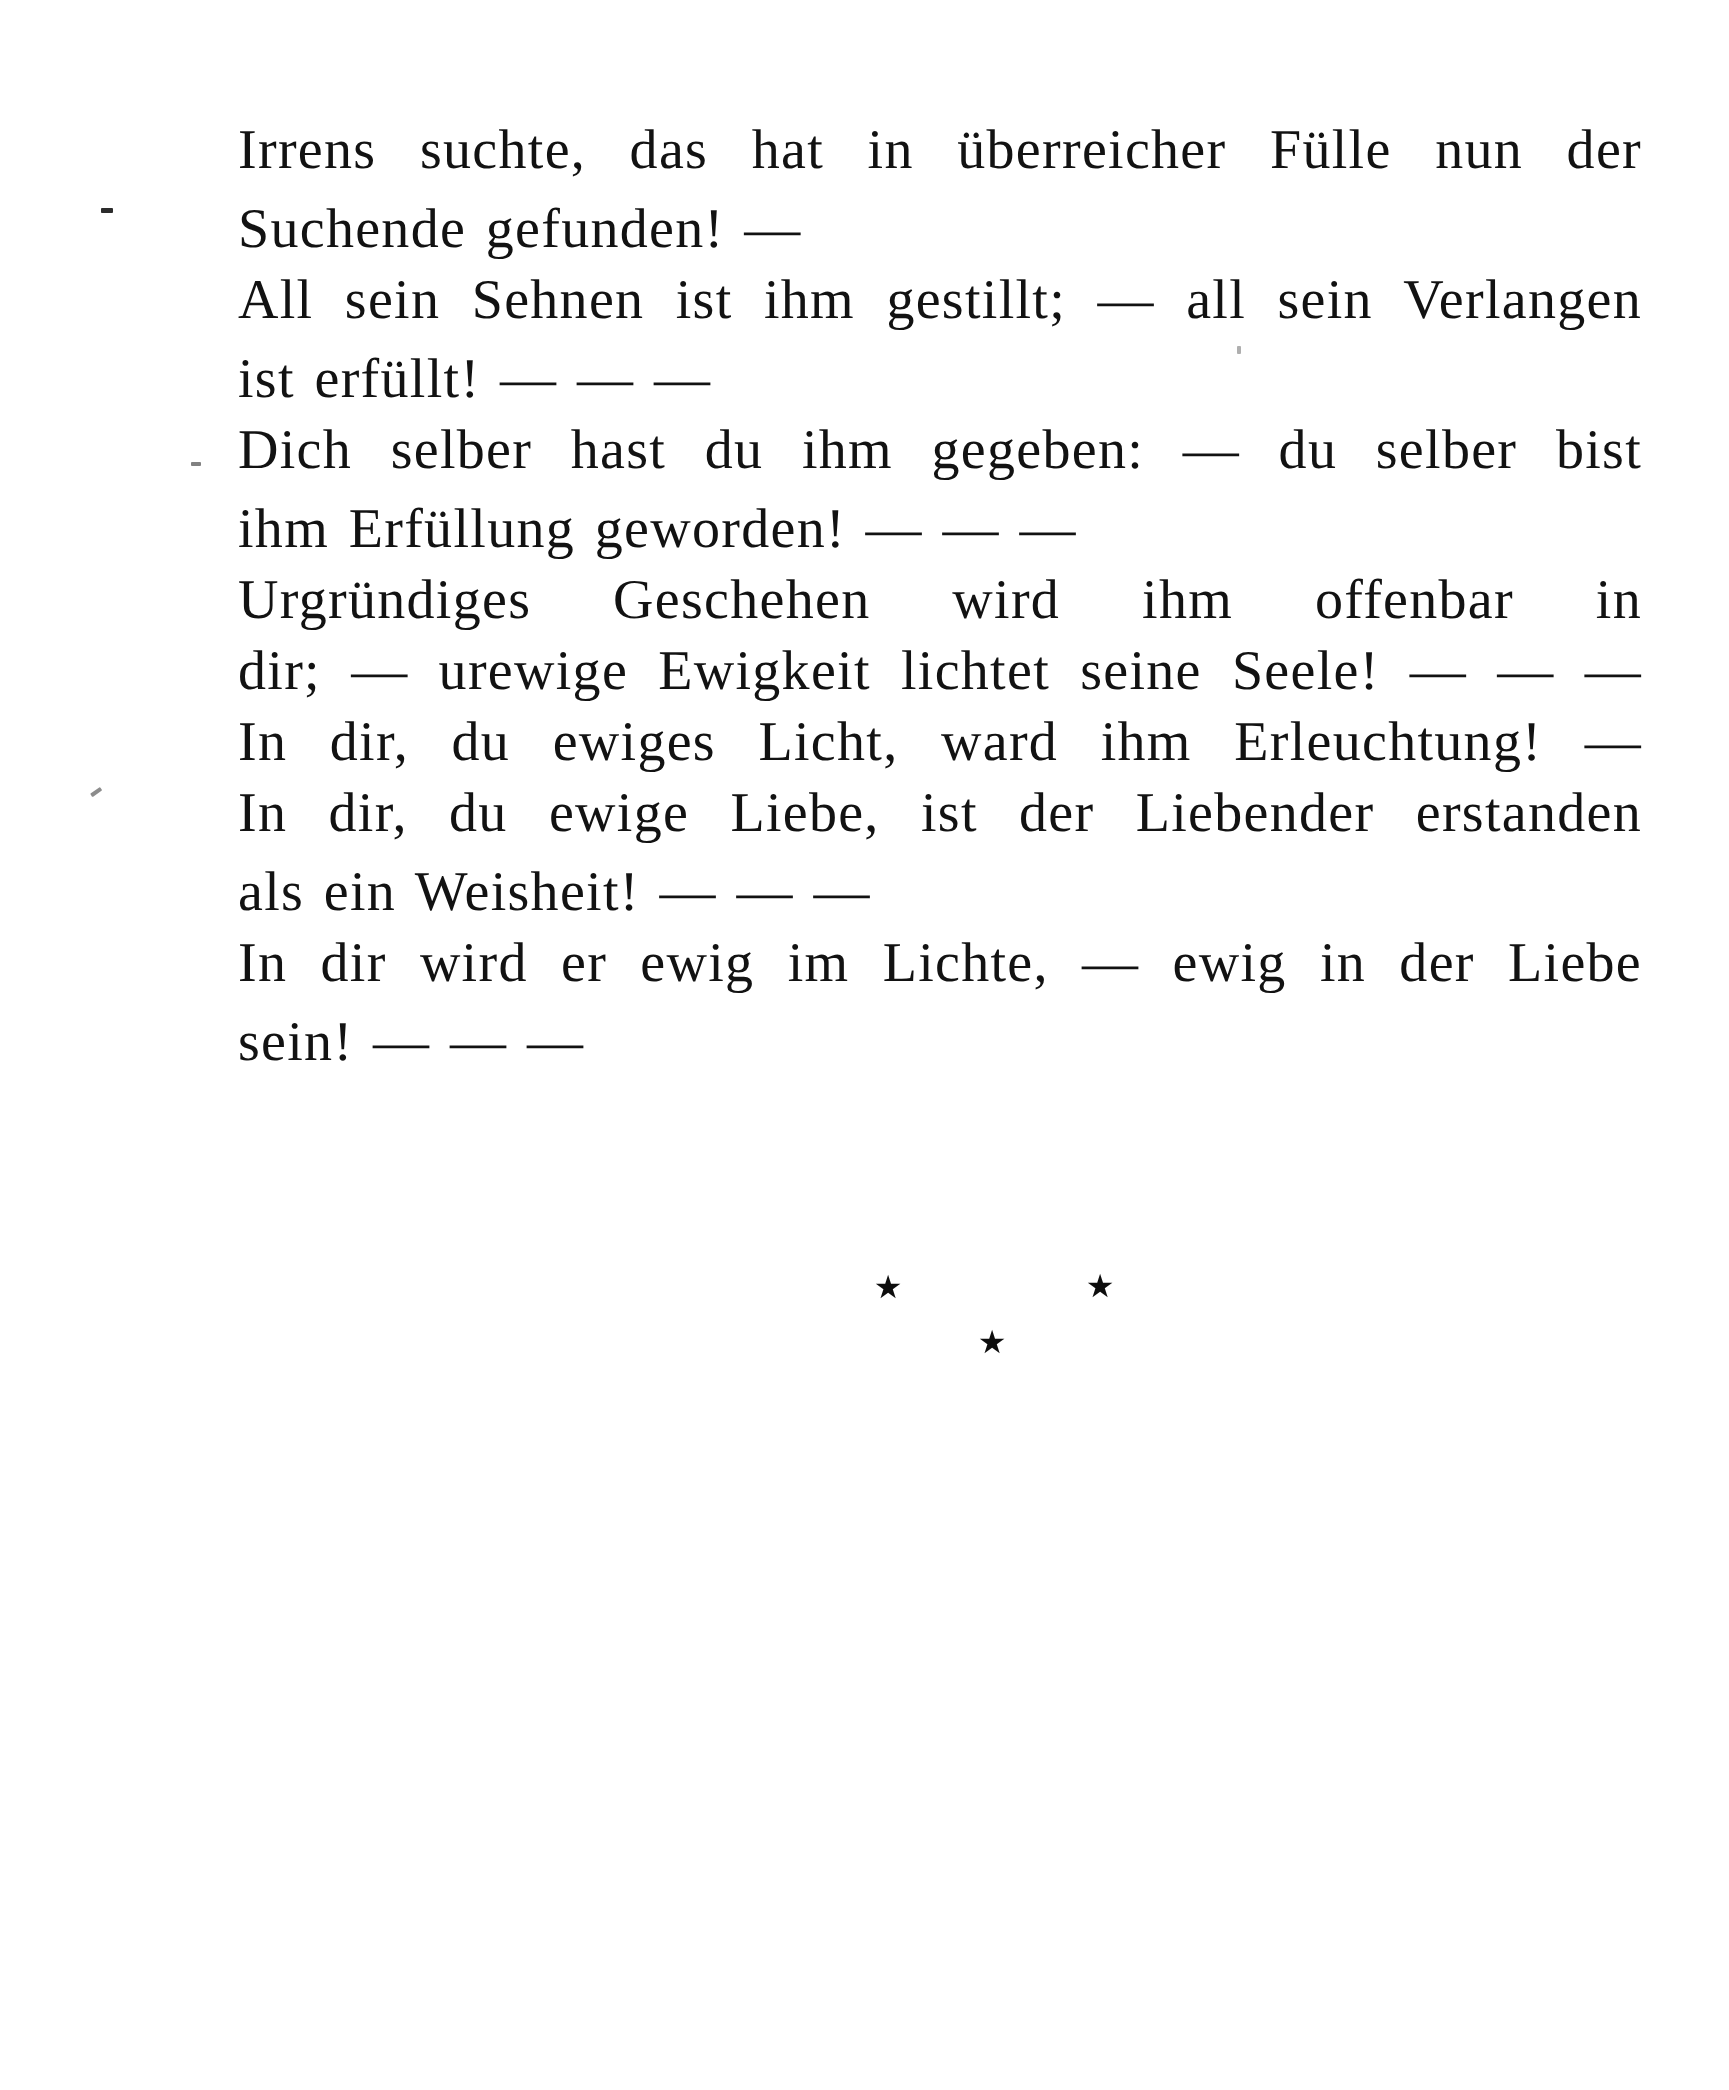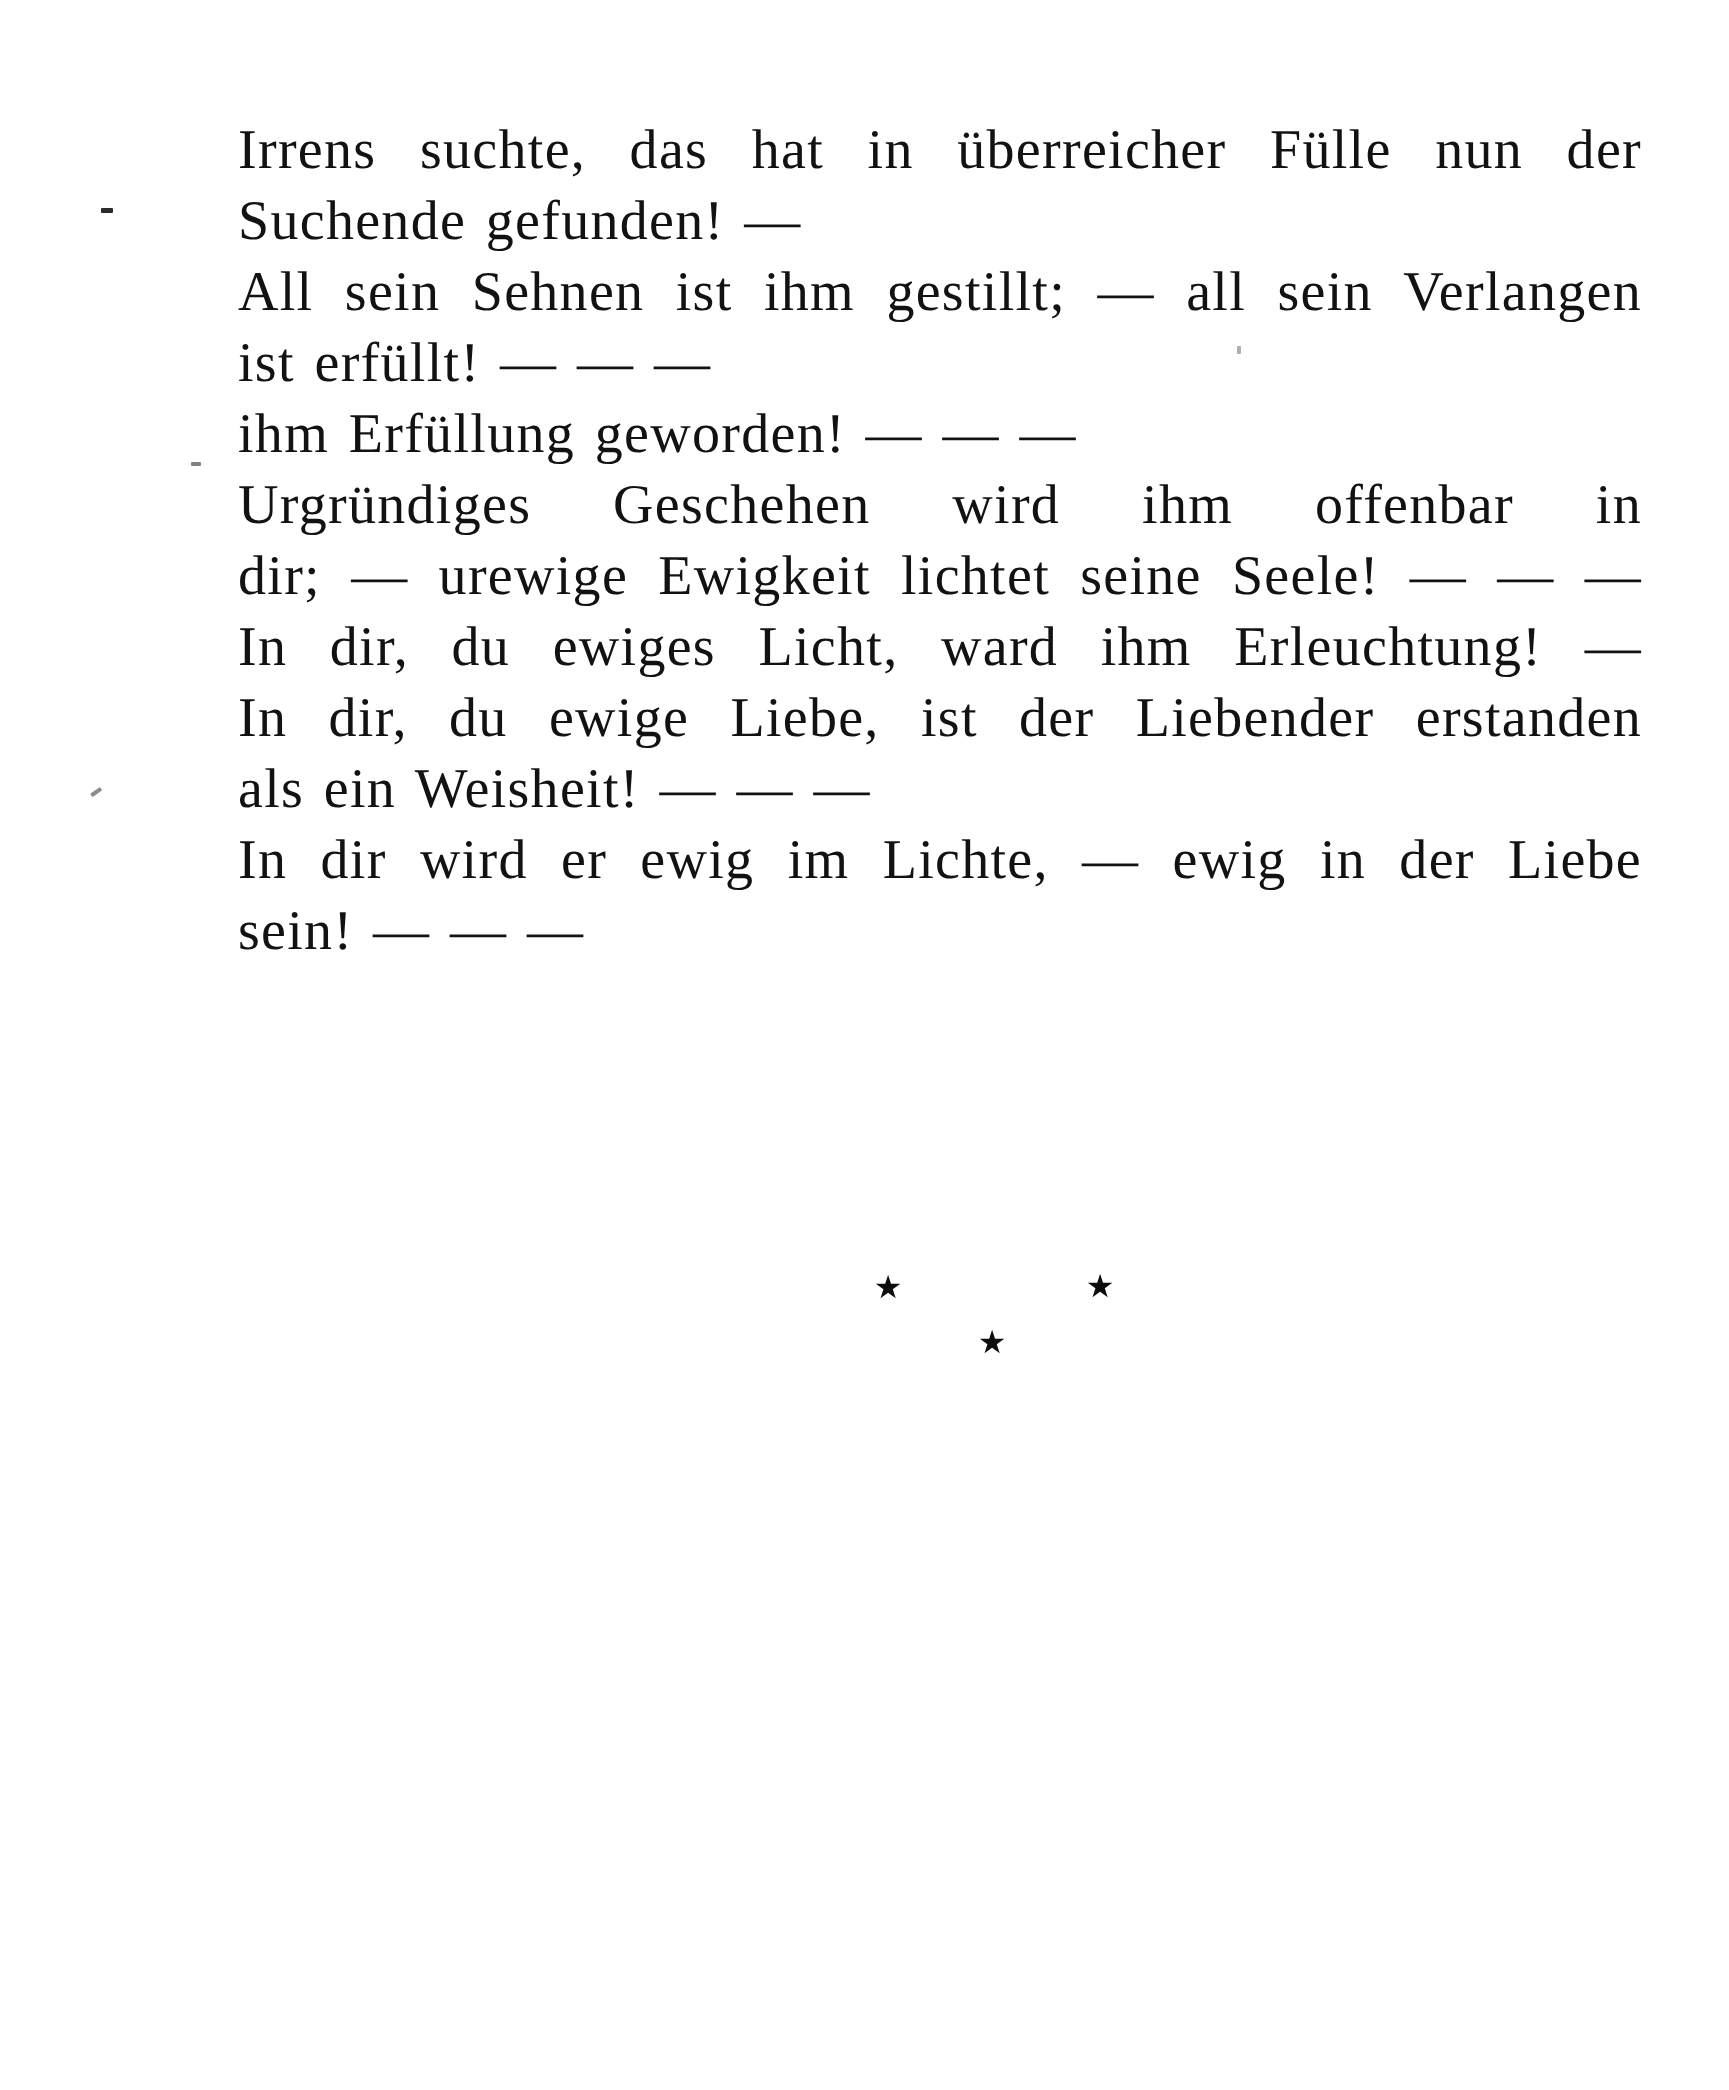--- a/index.html
+++ b/index.html
@@ -32,20 +32,21 @@
     
     text-rendering: geometricPrecision;
   }
   .poem-line.j {
     text-align: justify;
     text-align-last: justify;
   }
   .poem-line.l {
     text-align: right;
     text-align-last: left;
+    margin-top: 8px;
   }
   .star {
     position: absolute;
     font-size: 32px;
     line-height: 32px;
     color: #0d0d0d;
     transform: translate(-50%, -50%);
     font-family: "DejaVu Sans", sans-serif;
   }
   .artifact {
@@ -56,20 +57,21 @@
 </style>
 </head>
 <body>
 
 <div class="page">
   <div class="text-block">
       <div class="poem-line j">Irrens suchte, das hat in überreicher Fülle nun der</div>
       <div class="poem-line l">Suchende gefunden! —</div>
       <div class="poem-line j">All sein Sehnen ist ihm gestillt; — all sein Verlangen</div>
       <div class="poem-line l">ist erfüllt! — — —</div>
+      <div class="poem-line j">Dich selber hast du ihm gegeben: — du selber bist</div>
       <div class="poem-line l">ihm Erfüllung geworden! — — —</div>
       <div class="poem-line j">Urgründiges Geschehen wird ihm offenbar in</div>
       <div class="poem-line j">dir; — urewige Ewigkeit lichtet seine Seele! — — —</div>
       <div class="poem-line j">In dir, du ewiges Licht, ward ihm Erleuchtung! —</div>
       <div class="poem-line j">In dir, du ewige Liebe, ist der Liebender erstanden</div>
       <div class="poem-line l">als ein Weisheit! — — —</div>
       <div class="poem-line j">In dir wird er ewig im Lichte, — ewig in der Liebe</div>
       <div class="poem-line l">sein! — — —</div>
     </div>
   <div id="stars">

